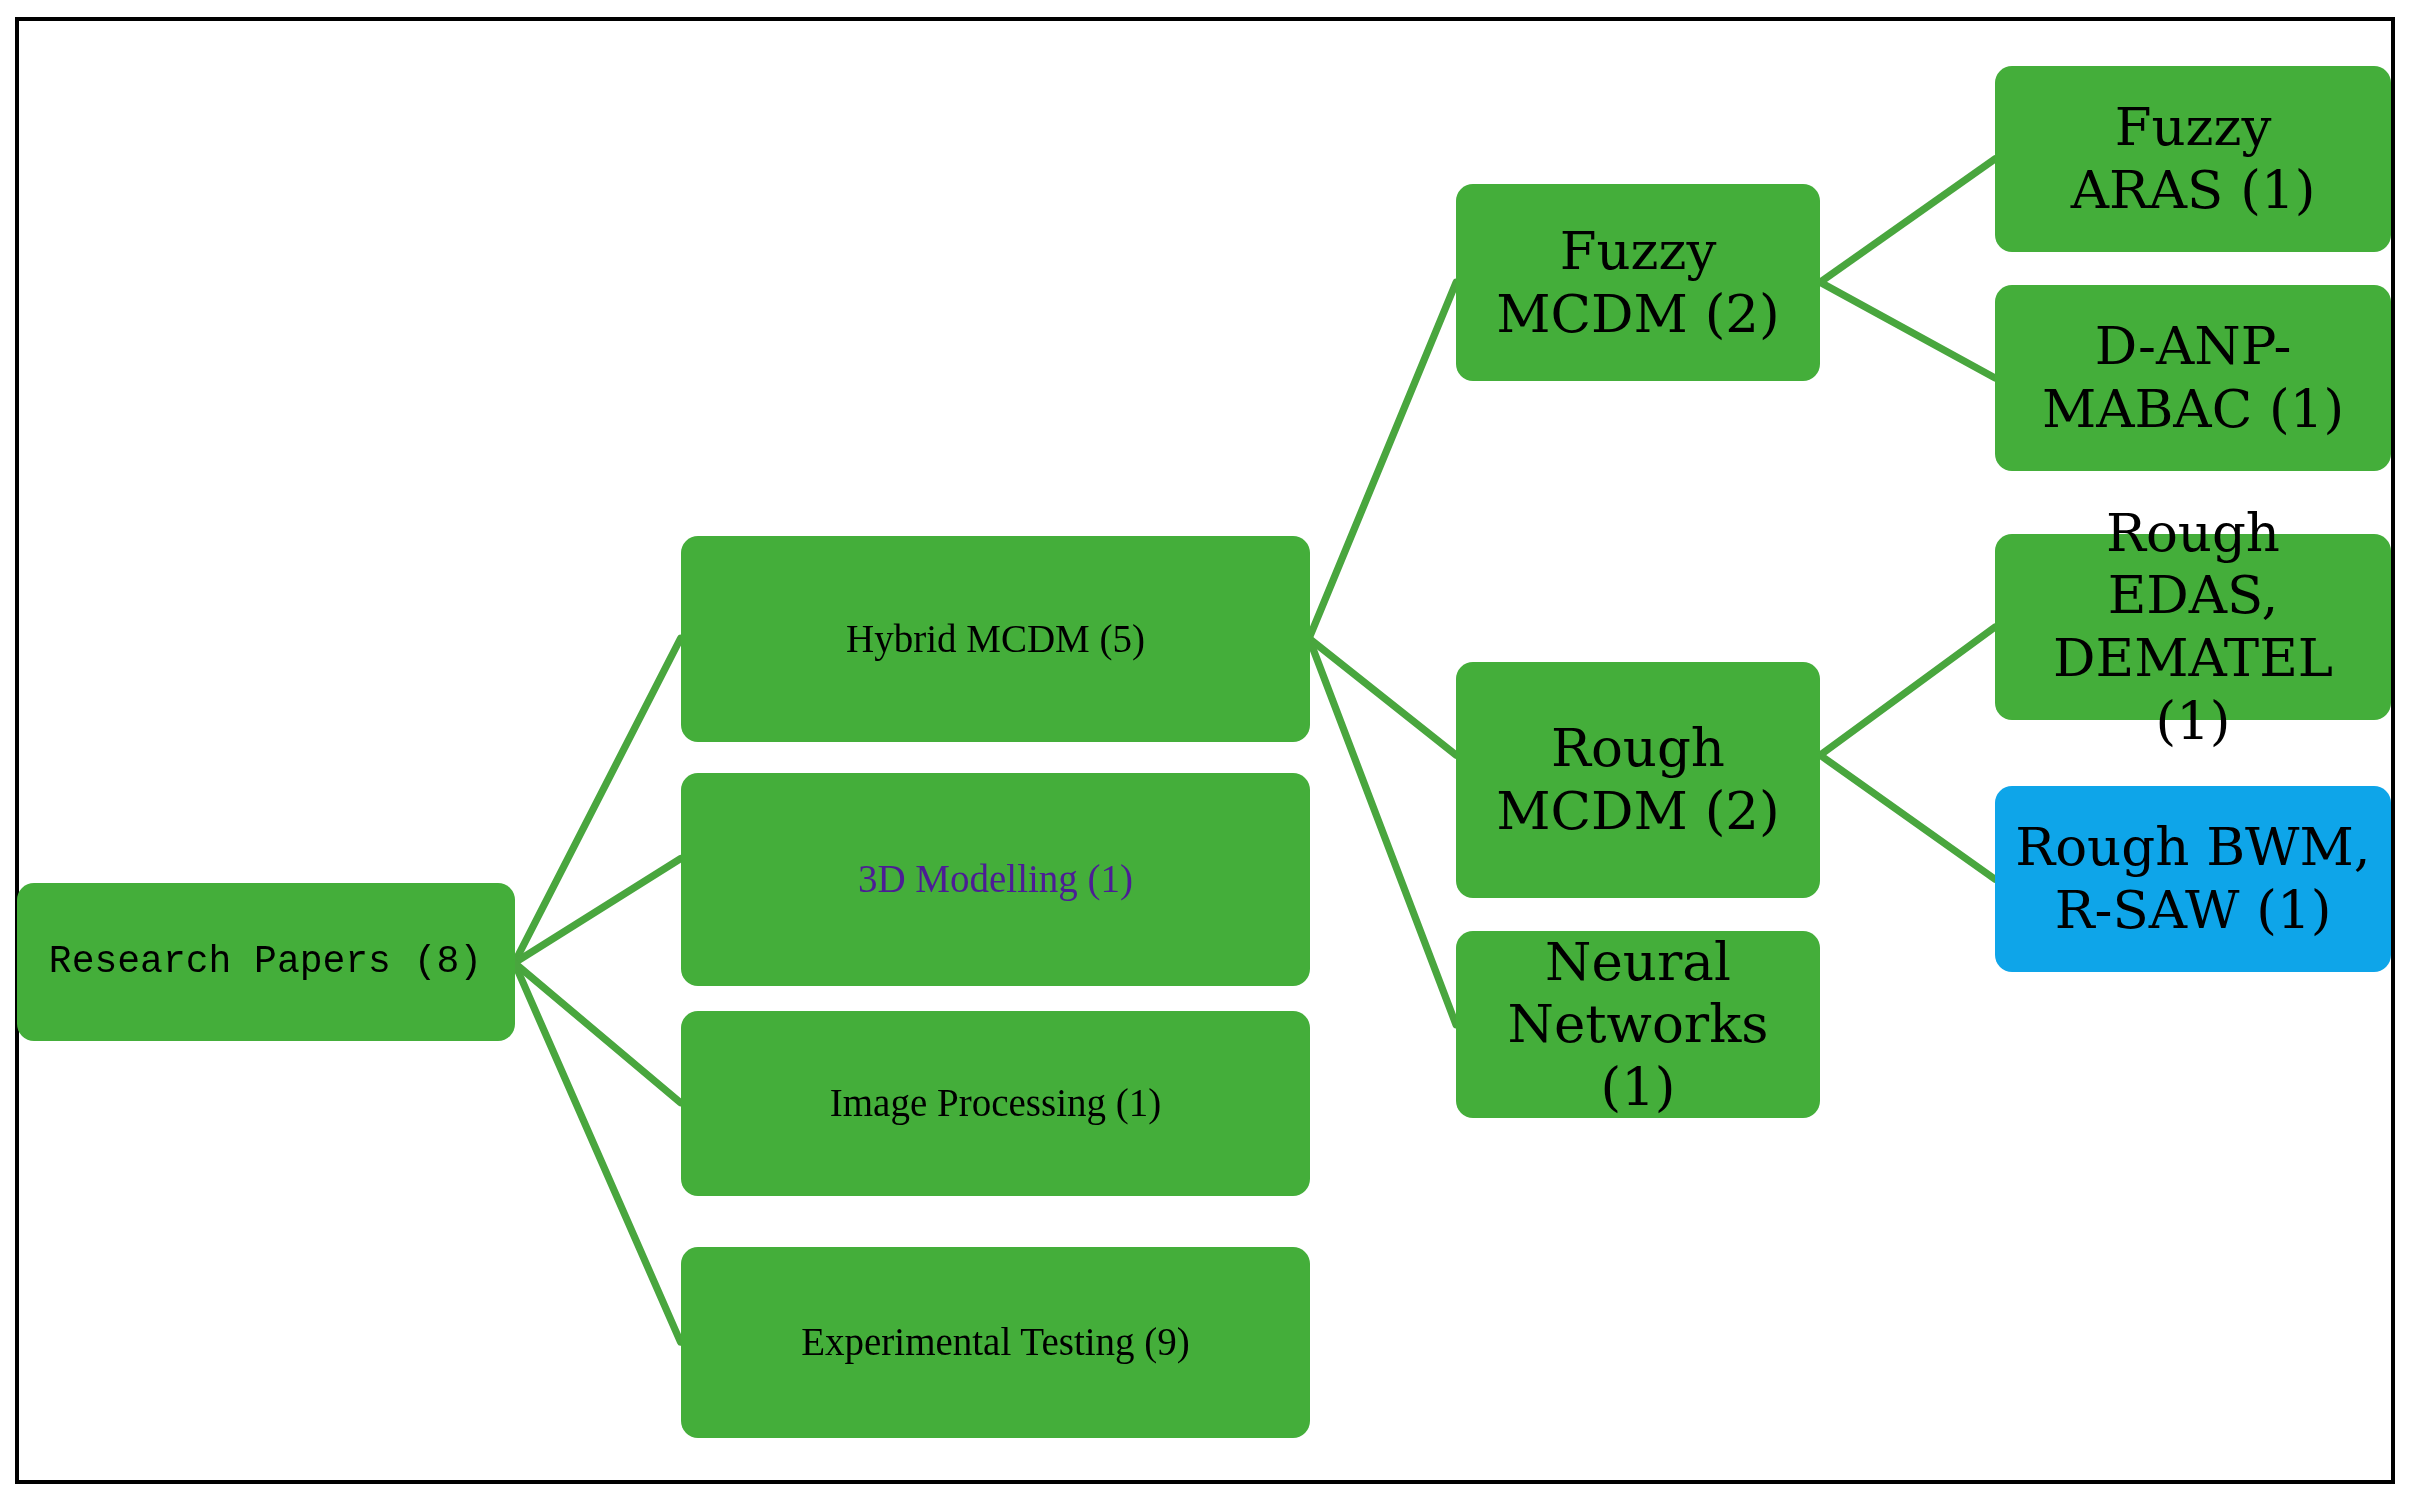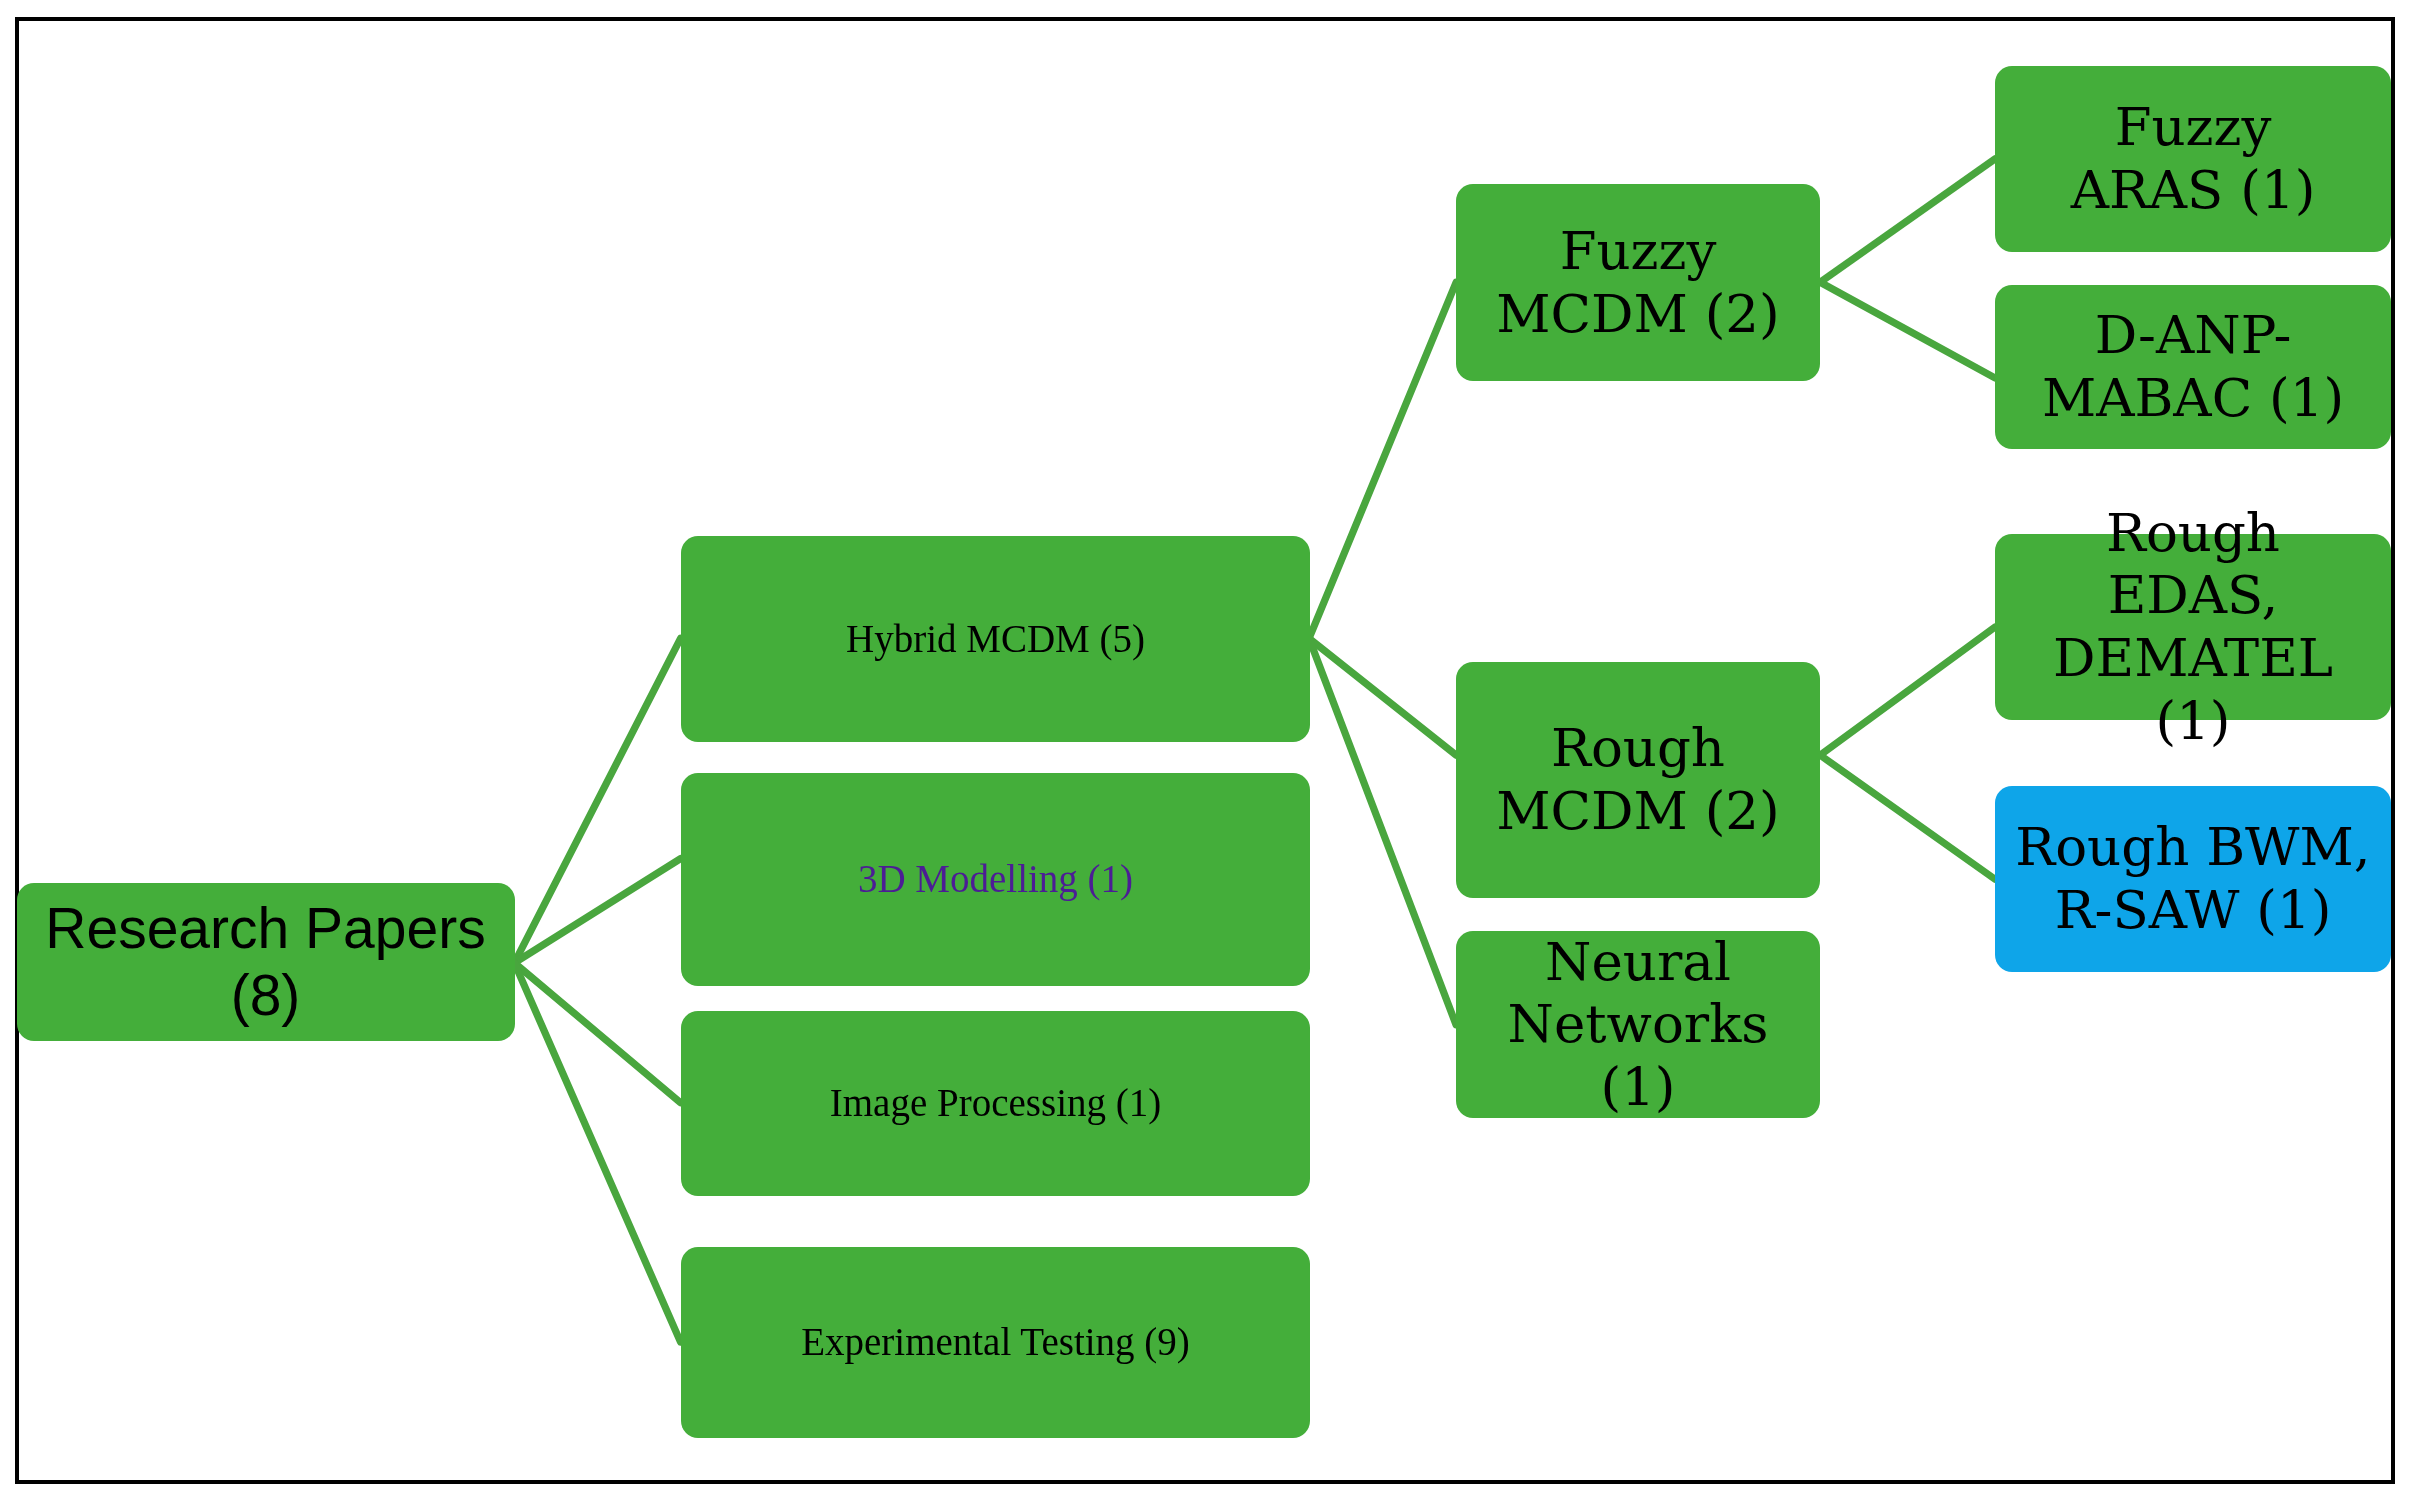--- a/index.html
+++ b/index.html
@@ -44,21 +44,21 @@
     box-sizing: border-box;
     line-height: 1.18;
     padding: 0 19px;
   }
   .node .label {
     display: block;
     white-space: pre-line;
     width: 100%;
   }
   
-  .col-root { font-size: 57px; font-family: Liberation Sans, sans-serif; }
+  .col-root { font-size: 38px; font-family: Liberation Mono, monospace; }
   
   .col-two { font-size: 39px; font-family: "Liberation Serif", "DejaVu Serif", serif; }
   
   .col-three { font-size: 53px; font-family: "DejaVu Serif", "Liberation Serif", serif; }
   .col-four { font-size: 53px; font-family: "DejaVu Serif", "Liberation Serif", serif; }
 </style>
 </head>
 <body>
 
 <div id="canvas">
@@ -108,21 +108,21 @@
   </div>
   <div class="node col-three" id="n-neural-networks" style="left: 1456px; top: 931px; width: 364px; height: 187px; background: rgb(68, 174, 58); color: rgb(0, 0, 0);">
     <span class="label">Neural
 Networks (1)</span>
   </div>
 
   <div class="node col-four" id="n-fuzzy-aras" style="left: 1995px; top: 66px; width: 396px; height: 186px; background: rgb(68, 174, 58); color: rgb(0, 0, 0);">
     <span class="label">Fuzzy
 ARAS (1)</span>
   </div>
-  <div class="node col-four" id="n-d-anp-mabac" style="left: 1995px; top: 285px; width: 396px; height: 164px; background: rgb(68, 174, 58); color: rgb(0, 0, 0);">
+  <div class="node col-four" id="n-d-anp-mabac" style="left: 1995px; top: 285px; width: 396px; height: 186px; background: rgb(68, 174, 58); color: rgb(0, 0, 0);">
     <span class="label">D-ANP-
 MABAC (1)</span>
   </div>
   <div class="node col-four" id="n-rough-edas-dematel" style="left: 1995px; top: 534px; width: 396px; height: 186px; background: rgb(68, 174, 58); color: rgb(0, 0, 0);">
     <span class="label">Rough EDAS,
 DEMATEL (1)</span>
   </div>
   <div class="node col-four" id="n-rough-bwm-r-saw" style="left: 1995px; top: 786px; width: 396px; height: 186px; background: #0ea5e9; color: rgb(0, 0, 0);">
     <span class="label">Rough BWM,
 R-SAW (1)</span>

